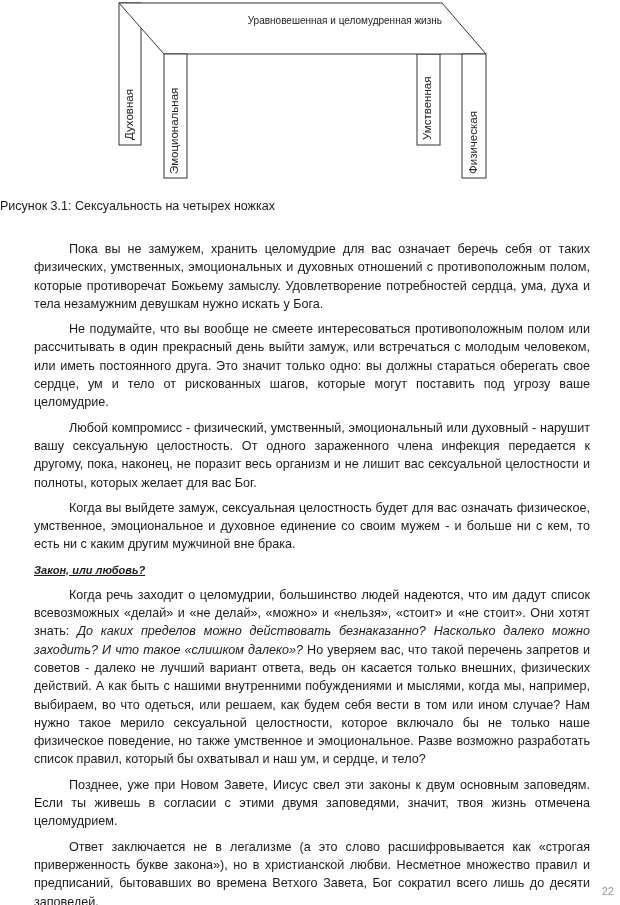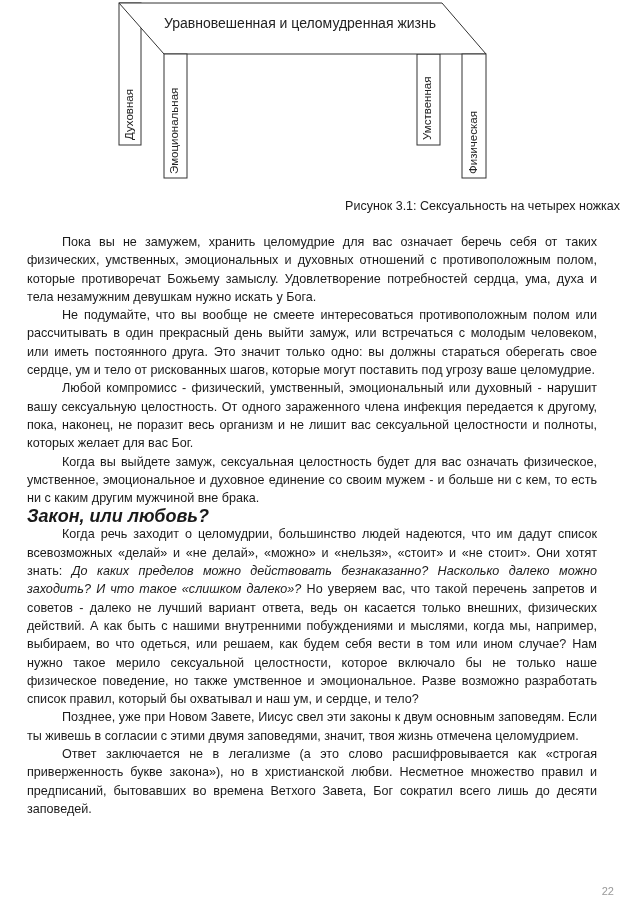--- a/index.html
+++ b/index.html
@@ -1,31 +1,31 @@
 <!DOCTYPE html>
 <html><head>
 <meta charset="utf-8">
 <style>
   html, body { margin: 0; padding: 0; background: #ffffff; }
   body { width: 620px; height: 905px; position: relative; overflow: hidden;
          font-family: "Liberation Sans", "DejaVu Sans", sans-serif; color: #1a1a1a; }
   .figure { position: absolute; left: 0; top: 0; width: 620px; height: 190px; }
   .figure svg { position: absolute; left: 0; top: 0; }
-  .top-label { position: absolute; left: 164px; top: 15px; width: 278px; text-align: left;
-               font-size: 14px; color: #222; white-space: nowrap; }
+  .top-label { position: absolute; left: 164px; top: 15px; width: 278px; text-align: right;
+               font-size: 10px; color: #222; white-space: nowrap; }
   .leg-label { position: absolute; font-size: 11.5px; color: #222; white-space: nowrap;
                transform: rotate(-90deg); transform-origin: left top; }
-  .caption { position: absolute; left: 0; width: 620px; top: 199px; text-align: right;
+  .caption { position: absolute; left: 0; width: 620px; top: 199px; text-align: left;
              font-size: 12.5px; color: #1a1a1a; }
   .text { position: absolute; left: 27px; width: 570px; top: 233px;
           font-size: 12.6px; line-height: 18.3px; text-align: justify; }
-  .text p { margin: 0; text-indent: 35px; }
+  .text p { margin: 7px; text-indent: 35px; }
   .text em { }
-  .heading { margin: 20px 0 0 6px; font-weight: bold; font-style: italic; font-size: 18px;
-             line-height: 18px; text-indent: 0 !important; }
+  .heading { margin: 20px 0 0 6px; font-weight: bold; font-style: italic; font-size: 11px;
+             line-height: 18px; text-indent: 0 !important; text-decoration: underline; }
   .page-num { position: absolute; right: 6px; bottom: 8px; font-size: 11px; color: #999; }
 </style>
 </head>
 <body>
 
 <div class="figure">
   <svg width="620" height="190">
     <g fill="#ffffff" stroke="#333" stroke-width="1">
 
       <rect x="119" y="3" width="22" height="142"></rect>

